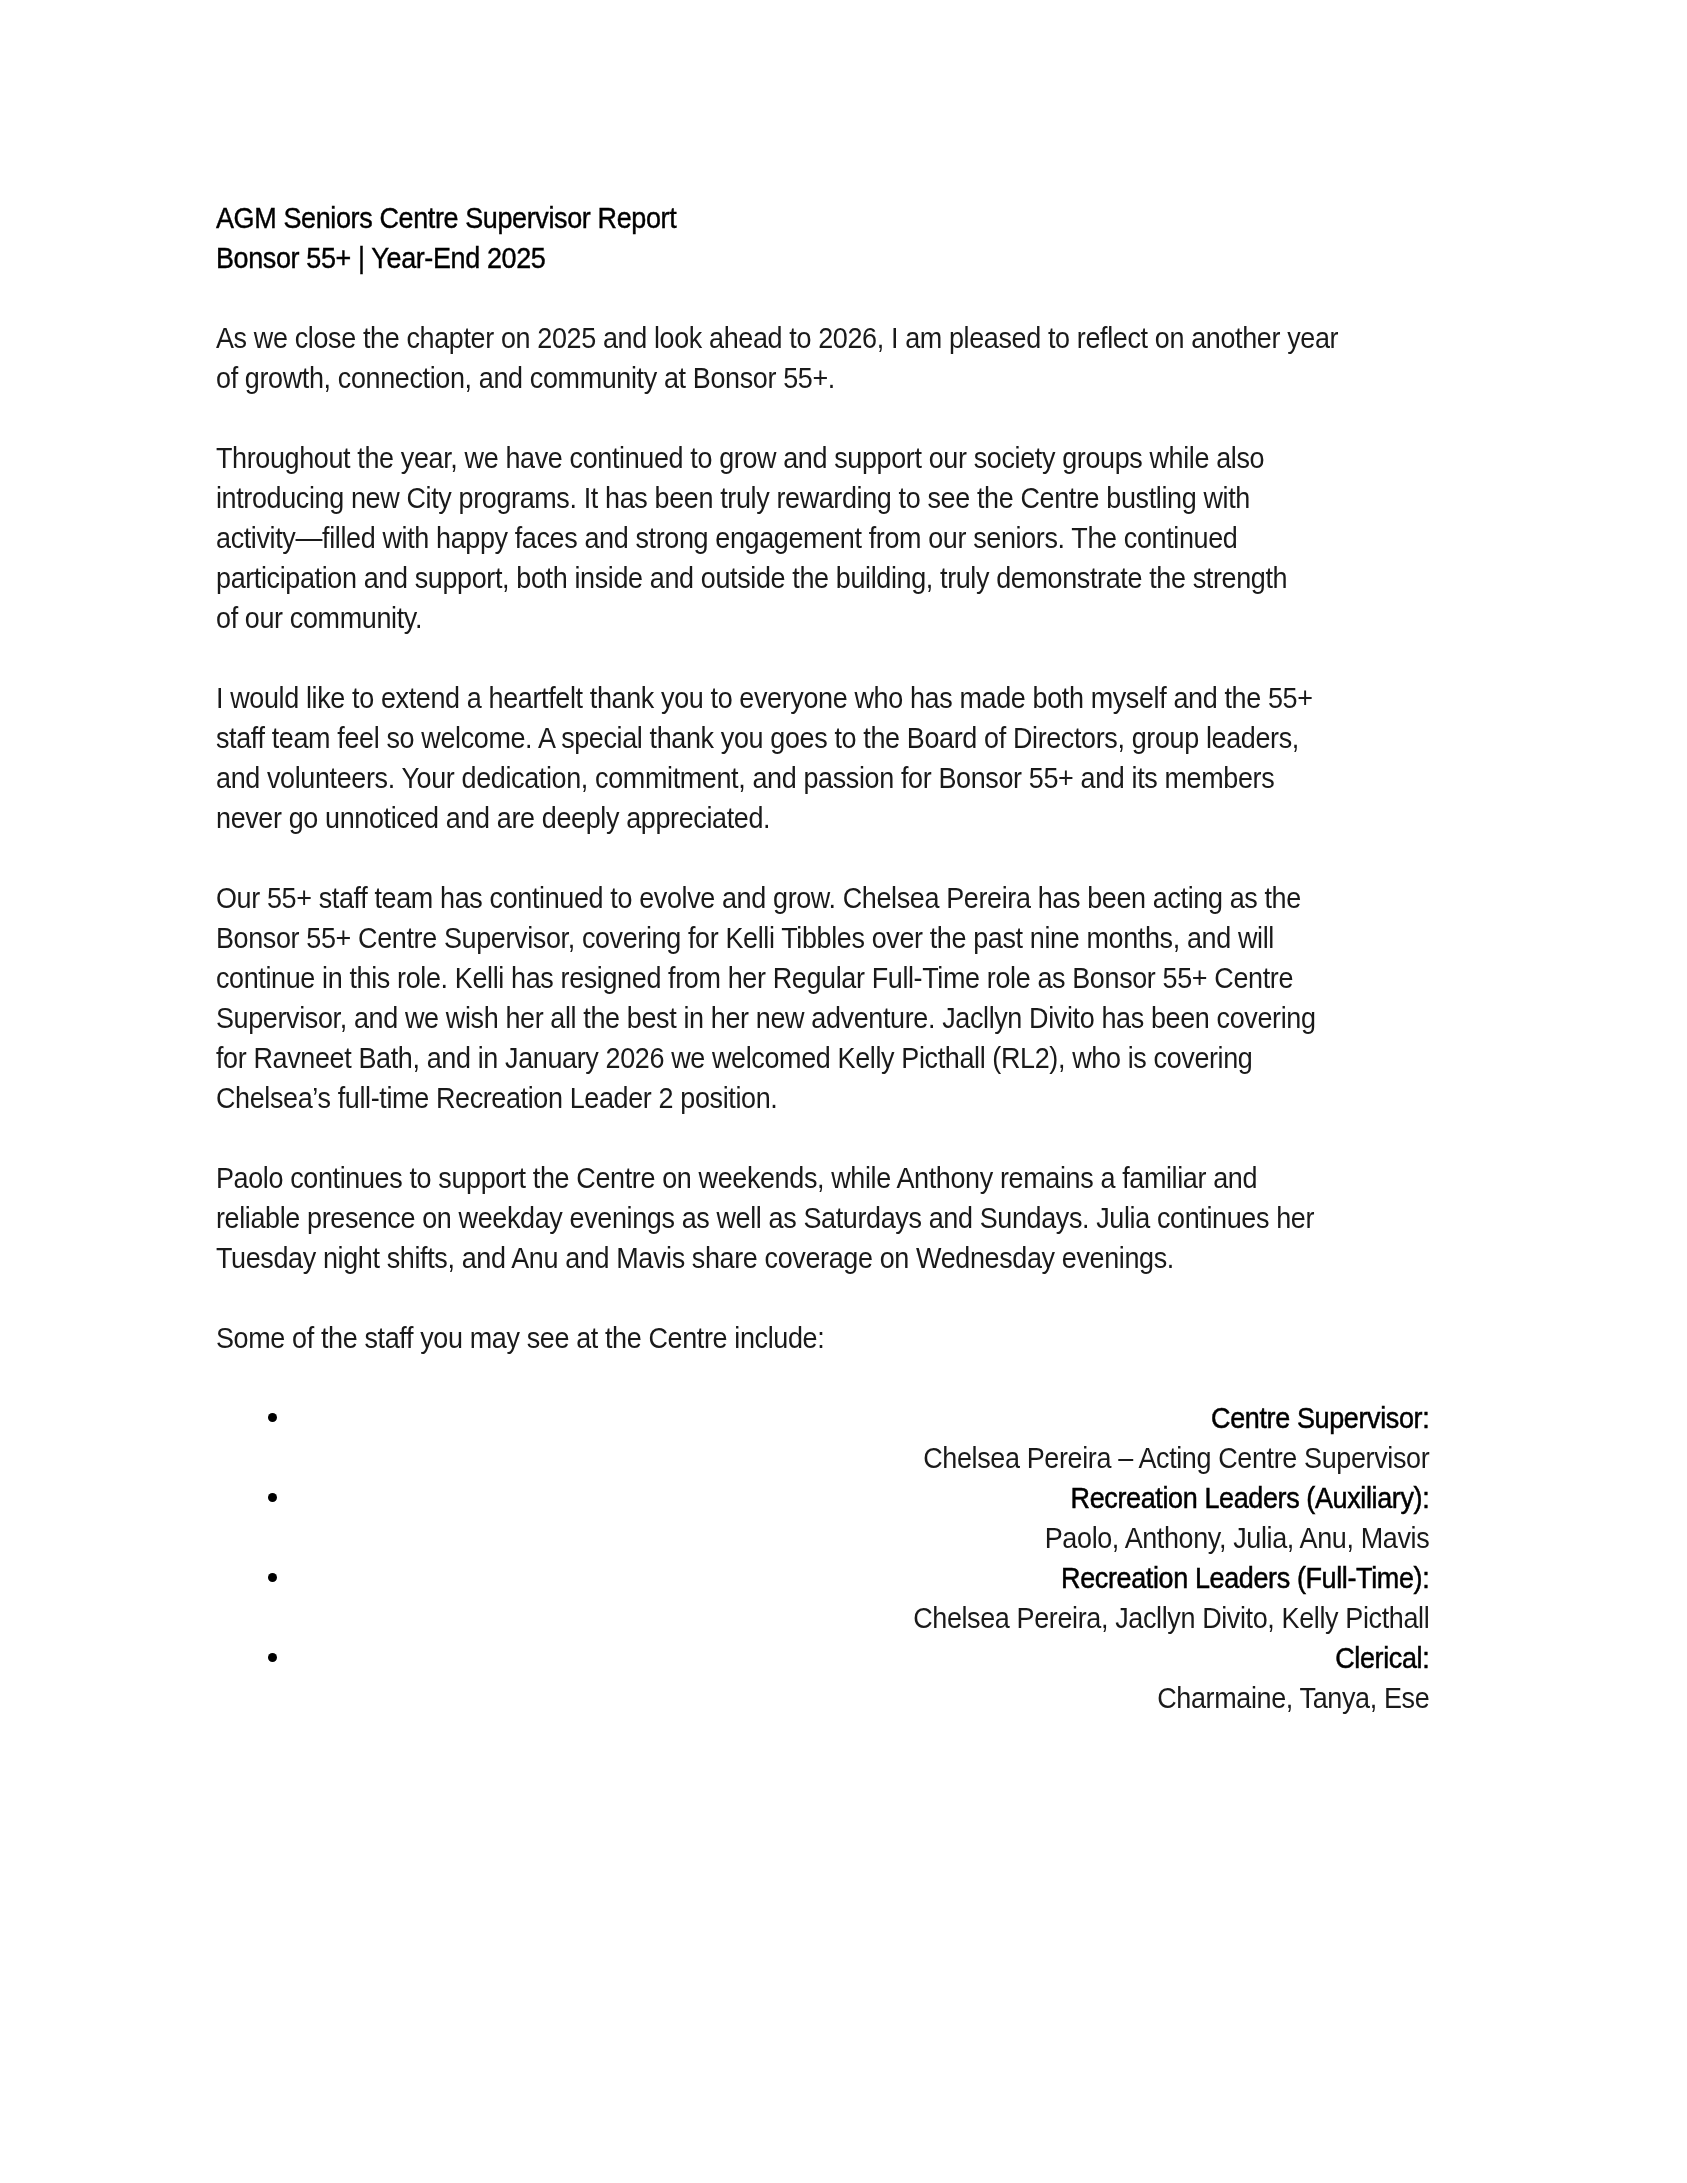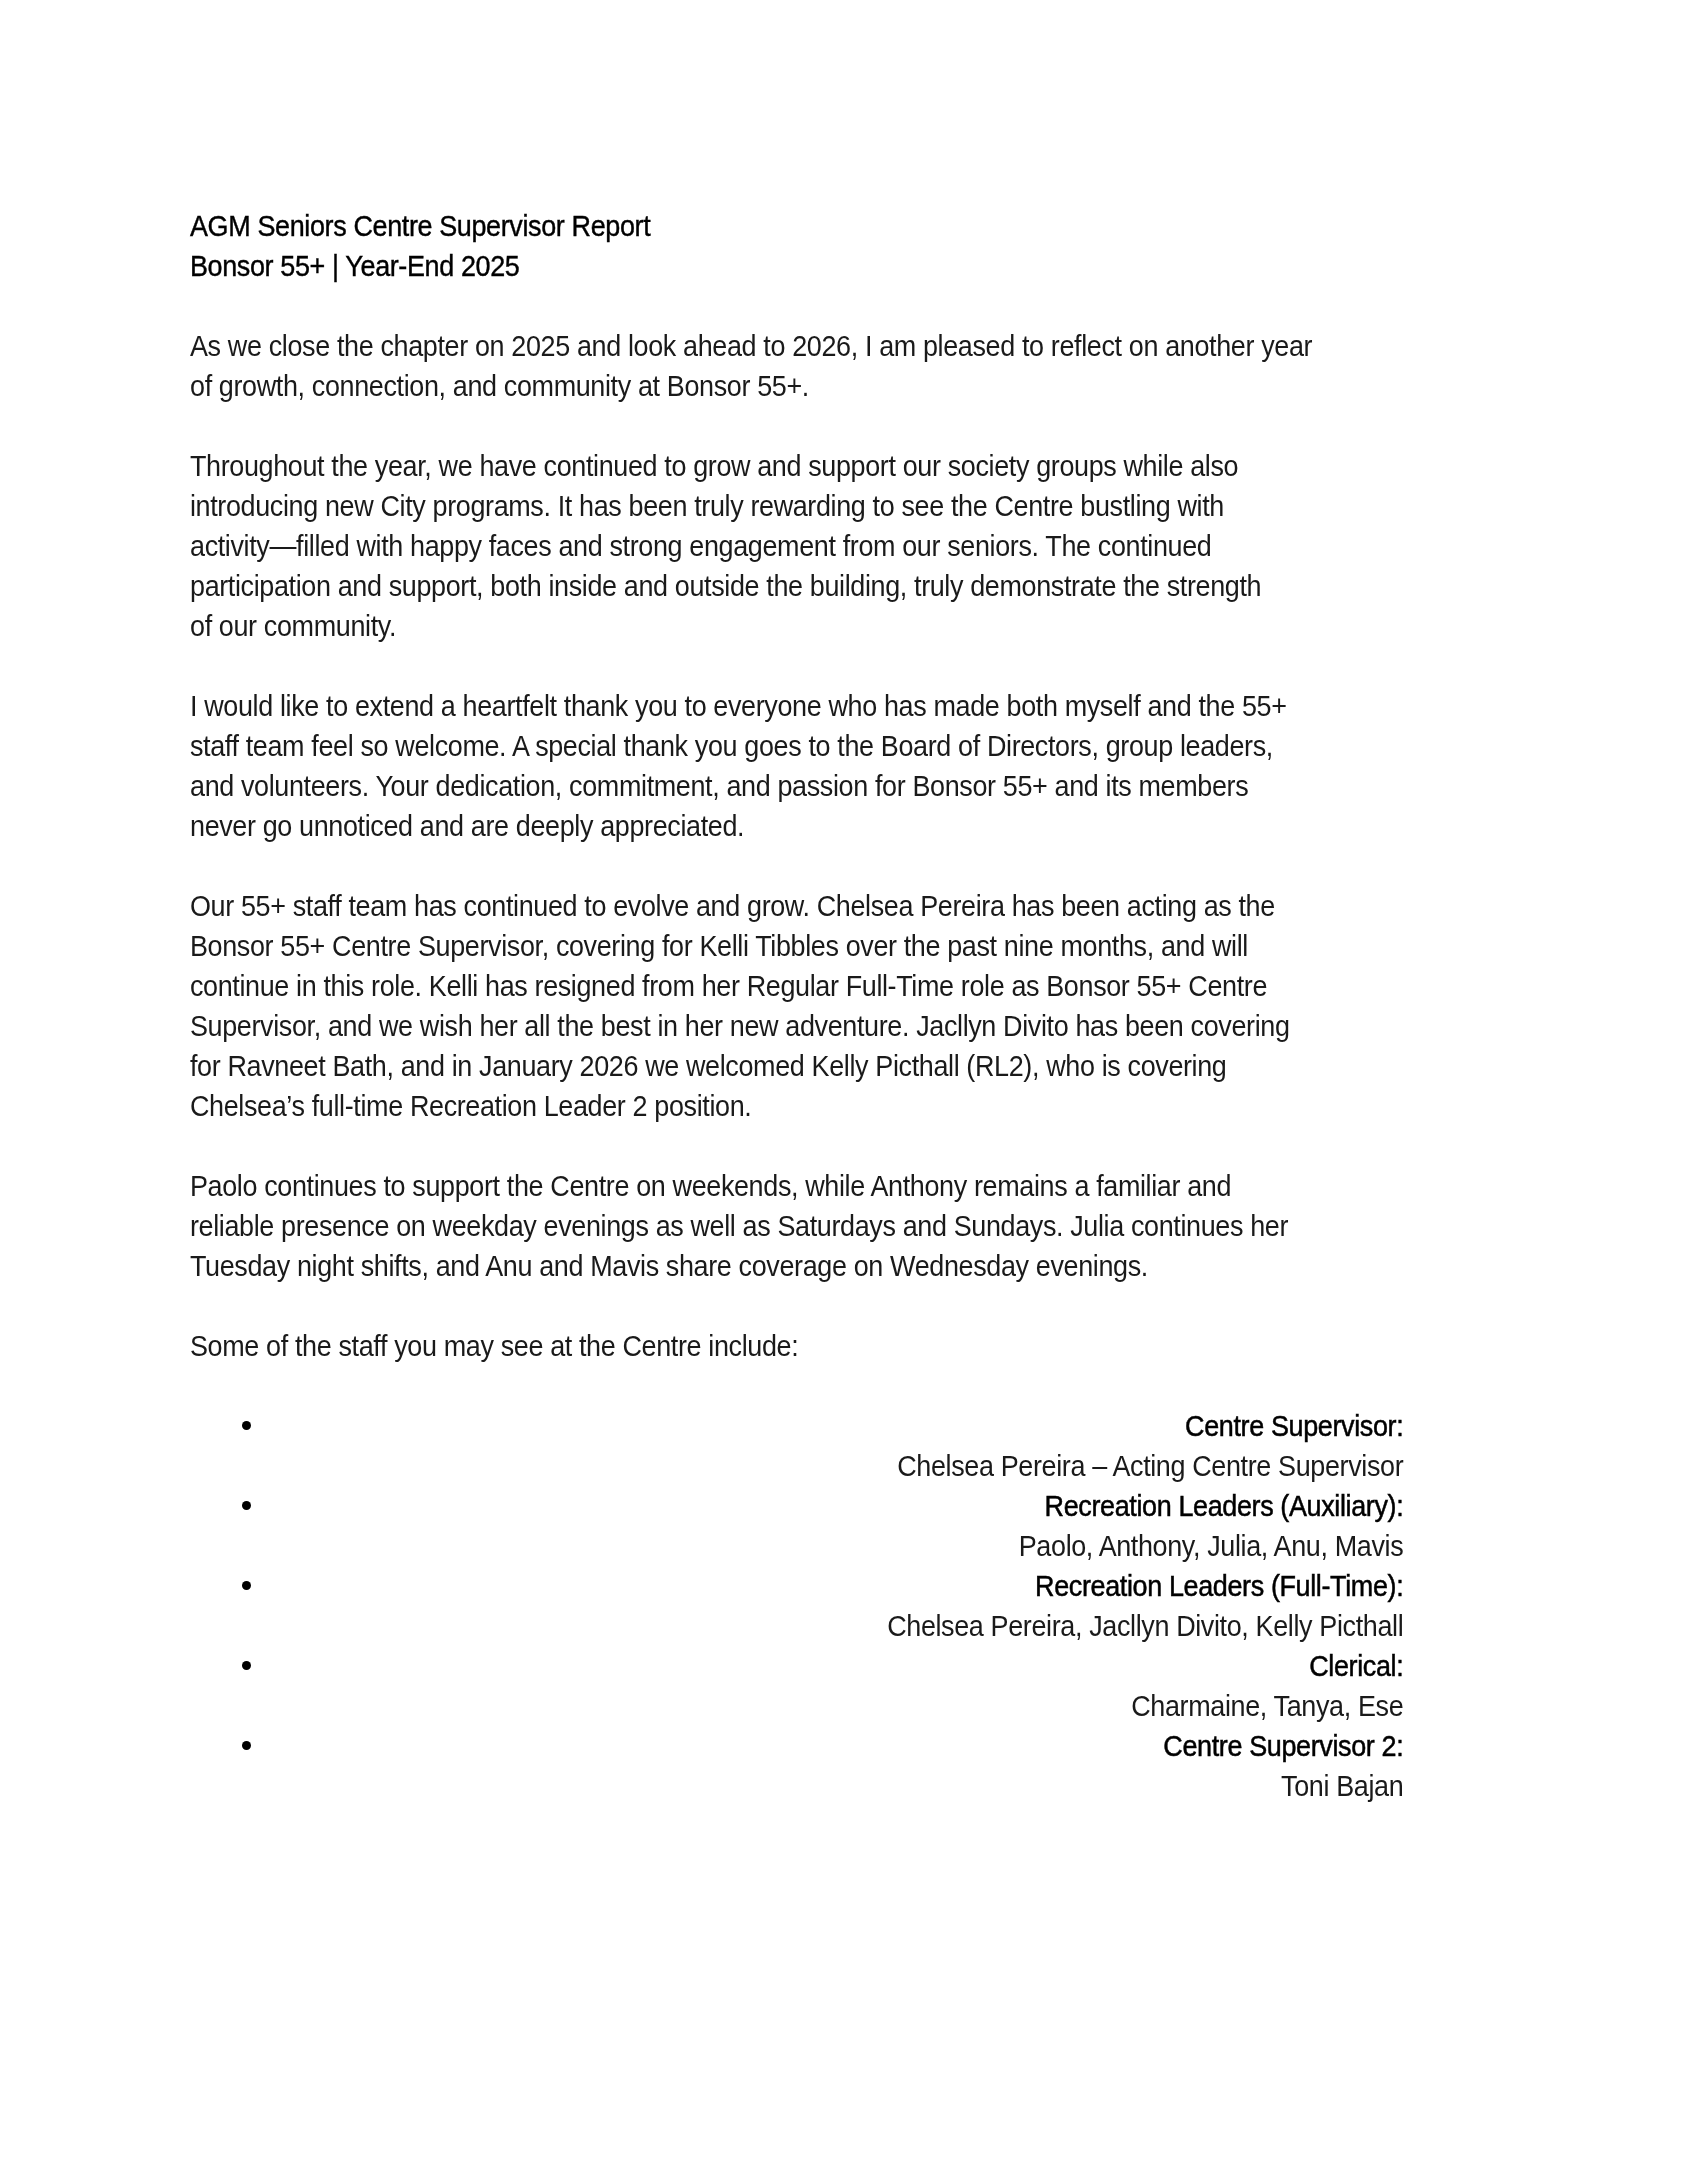--- a/index.html
+++ b/index.html
@@ -10,24 +10,23 @@
     body {
       width: 1687px;
       height: 2183px;
       position: relative;
       overflow: hidden;
       color: #111111;
       font-family: "Liberation Sans", sans-serif;
     }
     .page {
       position: absolute;
-      left: 190px;
+      left: 216px;
       top: 198px;
       width: 1297px;
-      margin-top: 8px;
     }
     .line {
       display: block;
       white-space: pre;
       font-size: 29px;
       line-height: 40px;
       height: 40px;
       letter-spacing: -0.4px;
       transform-origin: 0 0;
     }
@@ -145,21 +144,16 @@
     <li class="staff-item">
       <span class="bullet"></span>
       <span class="line staff-label">Recreation Leaders (Full-Time):</span>
       <span class="line staff-names">Chelsea Pereira, Jacllyn Divito, Kelly Picthall</span>
     </li>
     <li class="staff-item">
       <span class="bullet"></span>
       <span class="line staff-label">Clerical:</span>
       <span class="line staff-names">Charmaine, Tanya, Ese</span>
     </li>
-    <li class="staff-item">
-      <span class="bullet"></span>
-      <span class="line staff-label">Centre Supervisor 2:</span>
-      <span class="line staff-names">Toni Bajan</span>
-    </li>
   </ul>
 
 </div>
 
 
 </body></html>

